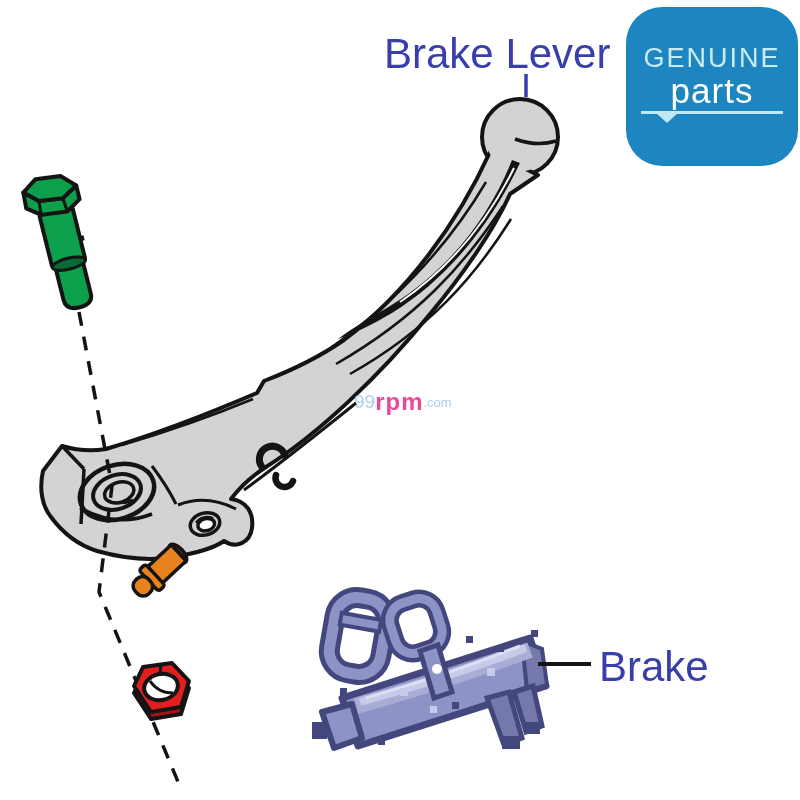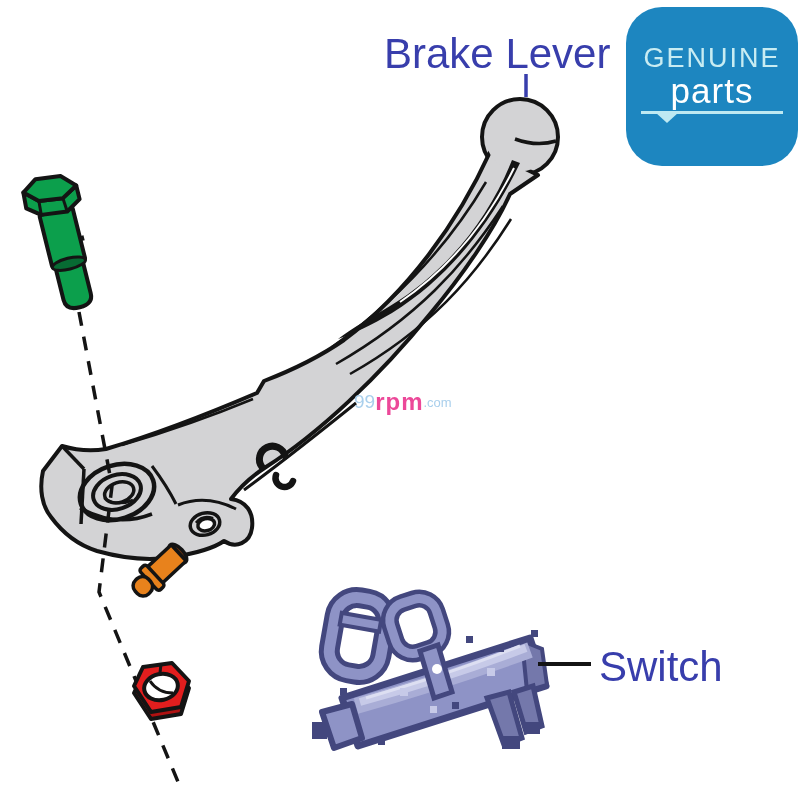--- a/index.html
+++ b/index.html
@@ -175,21 +175,21 @@
         <rect x="430" y="706" width="7" height="7"></rect>
         <rect x="487" y="668" width="8" height="8"></rect>
       </g>
     </g>
 
     <path d="M 526,74 L 526,97" stroke-width="3.5" fill="none" stroke="#383EAC"></path>
     <path d="M 538,664 L 591,664" stroke="#141414" stroke-width="4" fill="none"></path>
   </svg>
 
   <div class="label label-brake">Brake Lever</div>
-  <div class="label label-switch">Switch</div>
+  <div class="label label-switch">Brake</div>
 
   <div class="badge">
     <span class="genuine">GENUINE</span>
     <span class="parts">parts</span>
     <div class="underline">
       <div class="flag"></div>
     </div>
   </div>
 
   <div class="watermark">

